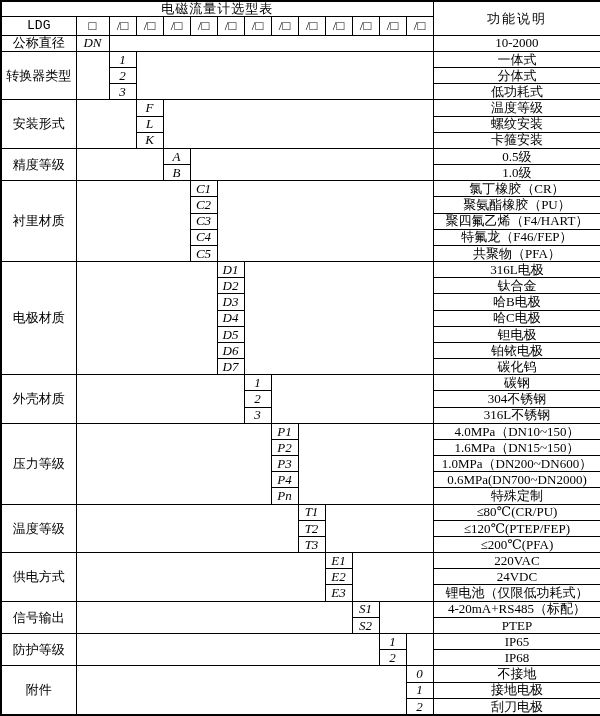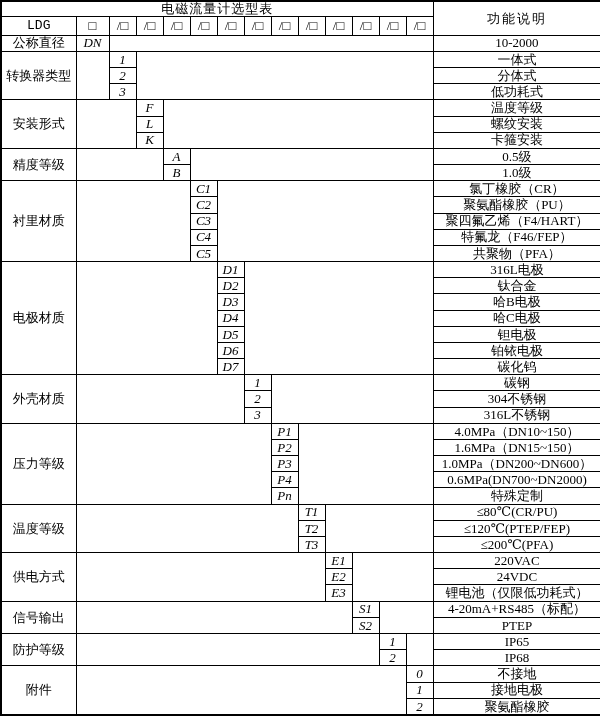--- a/index.html
+++ b/index.html
@@ -275,16 +275,16 @@
         <td rowspan="3" colspan="12"></td>
         <td class="code">0</td>
         <td class="fn">不接地</td>
       </tr>
       <tr>
         <td class="code">1</td>
         <td class="fn">接地电极</td>
       </tr>
       <tr>
         <td class="code">2</td>
-        <td class="fn">聚氨酯橡胶</td>
+        <td class="fn">刮刀电极</td>
       </tr>
     </tbody>
 </table>
 
 </body></html>

